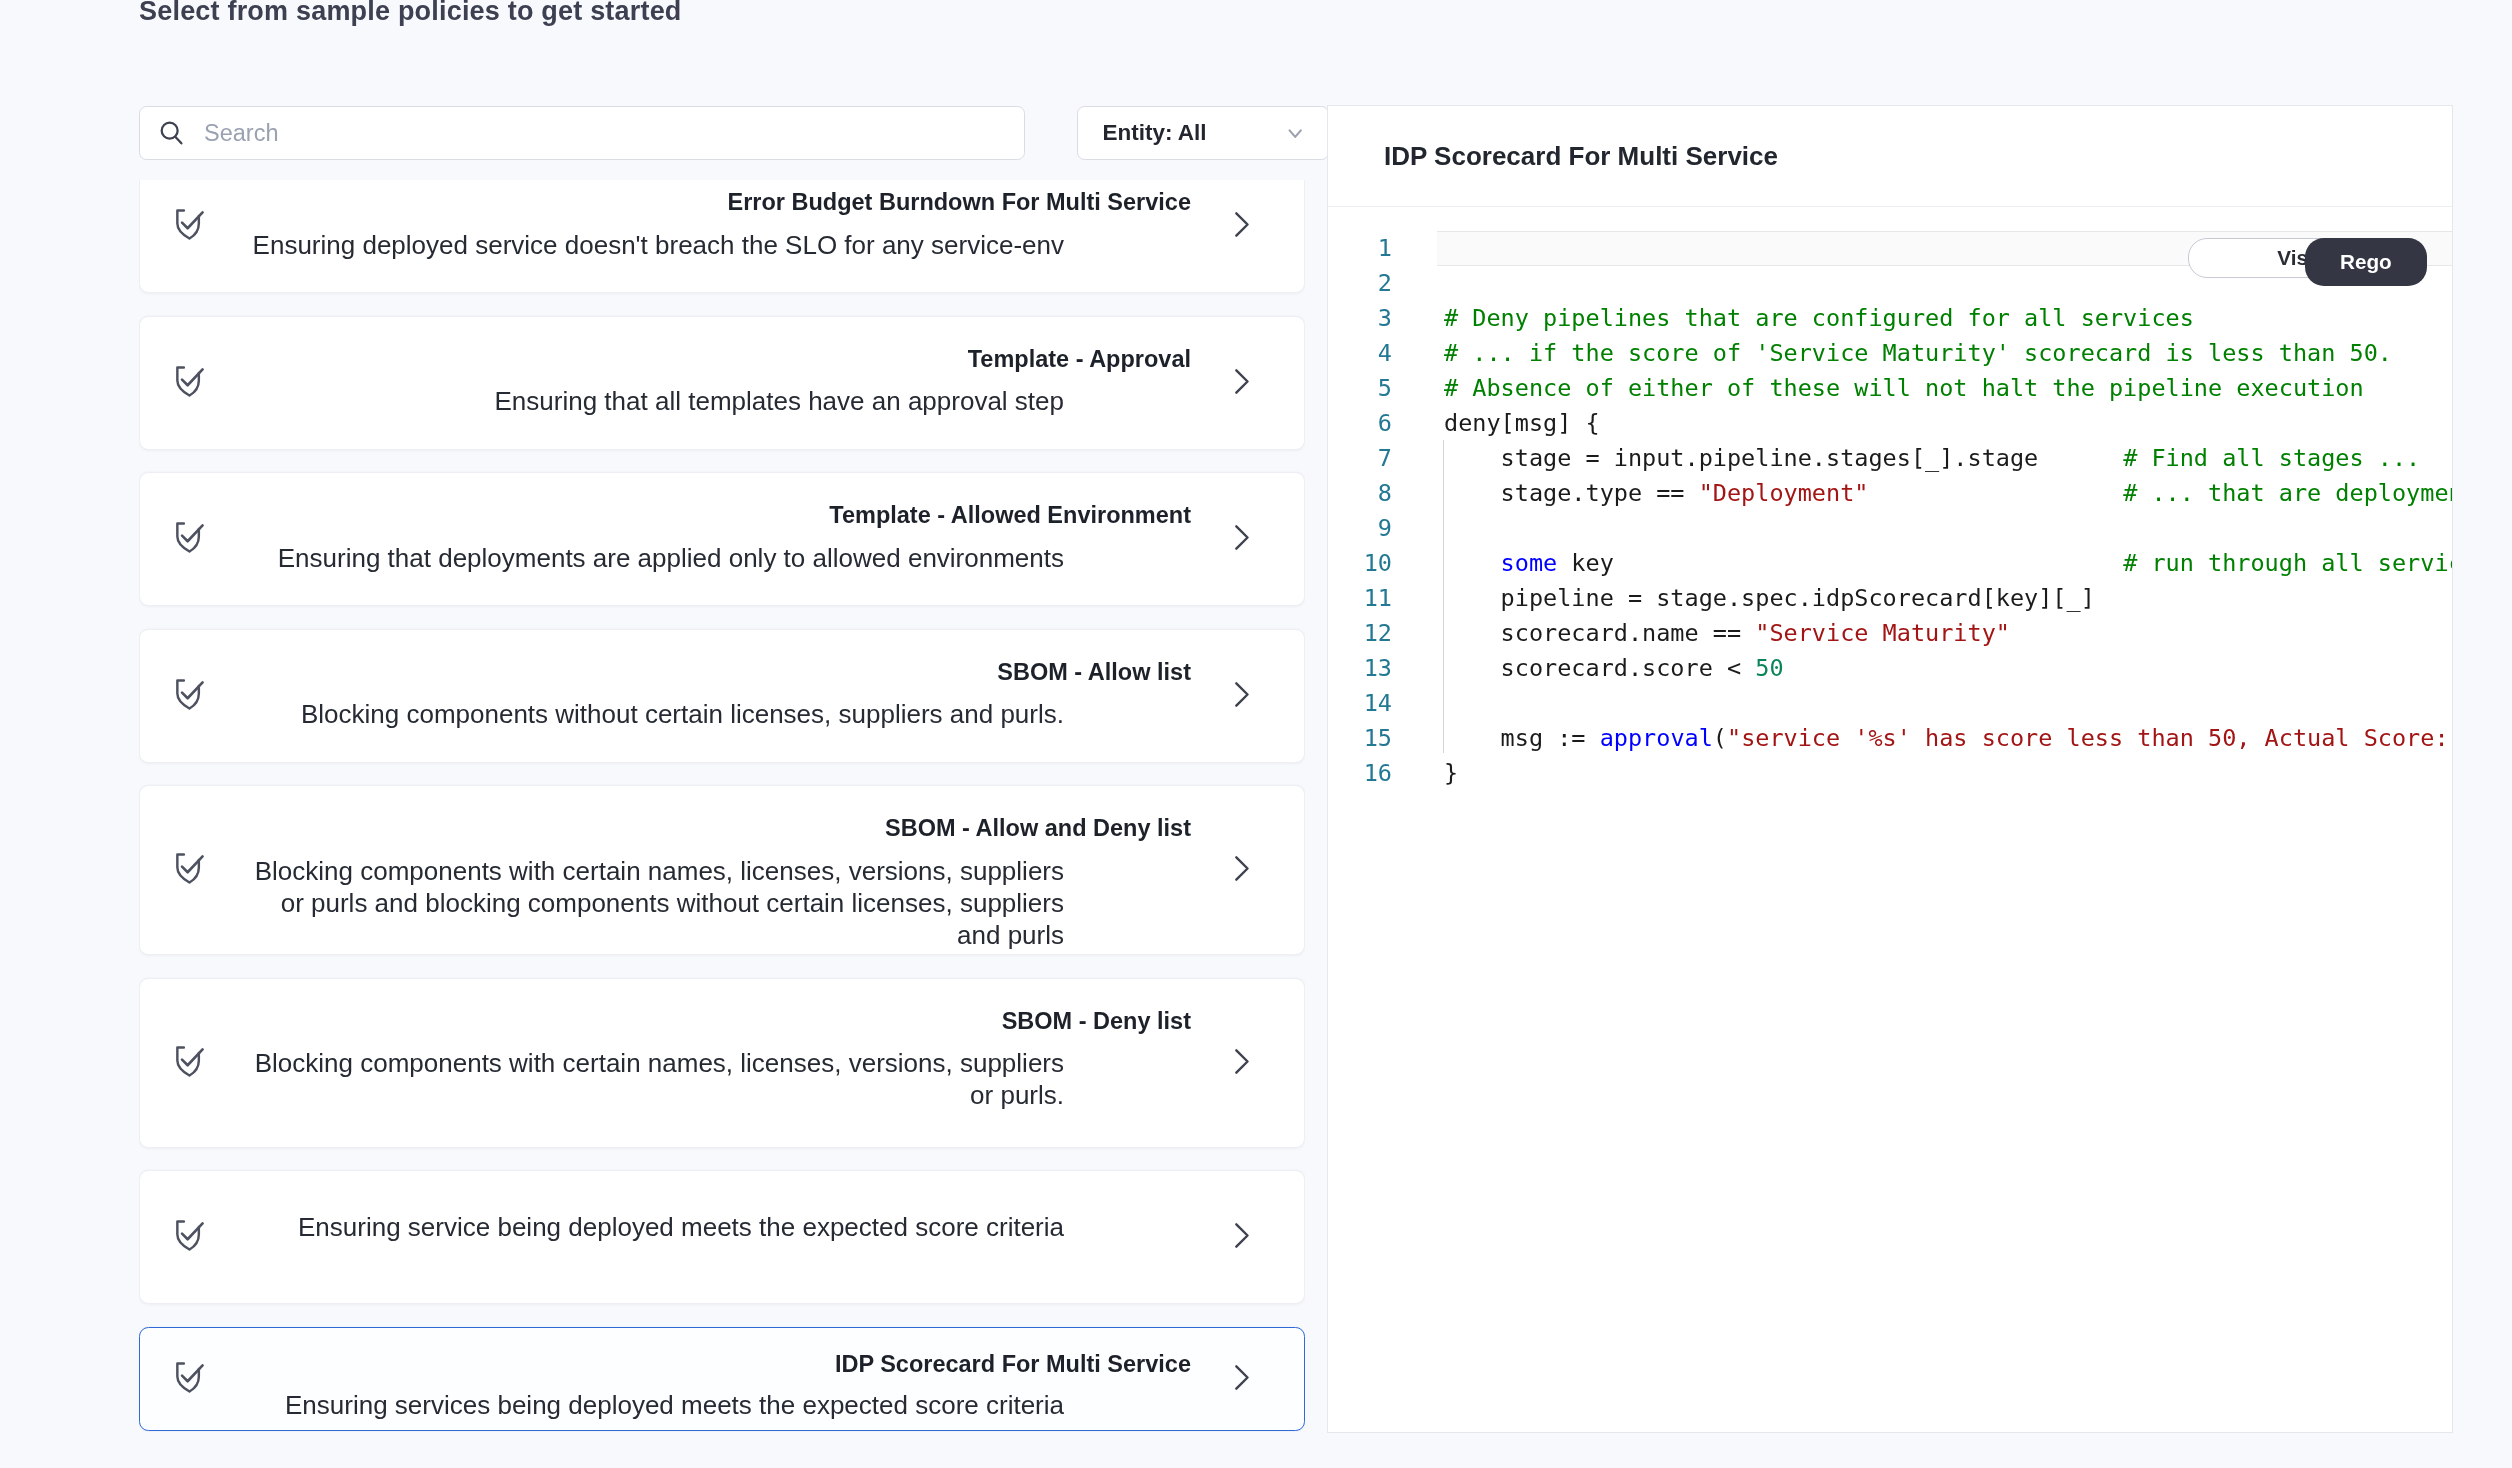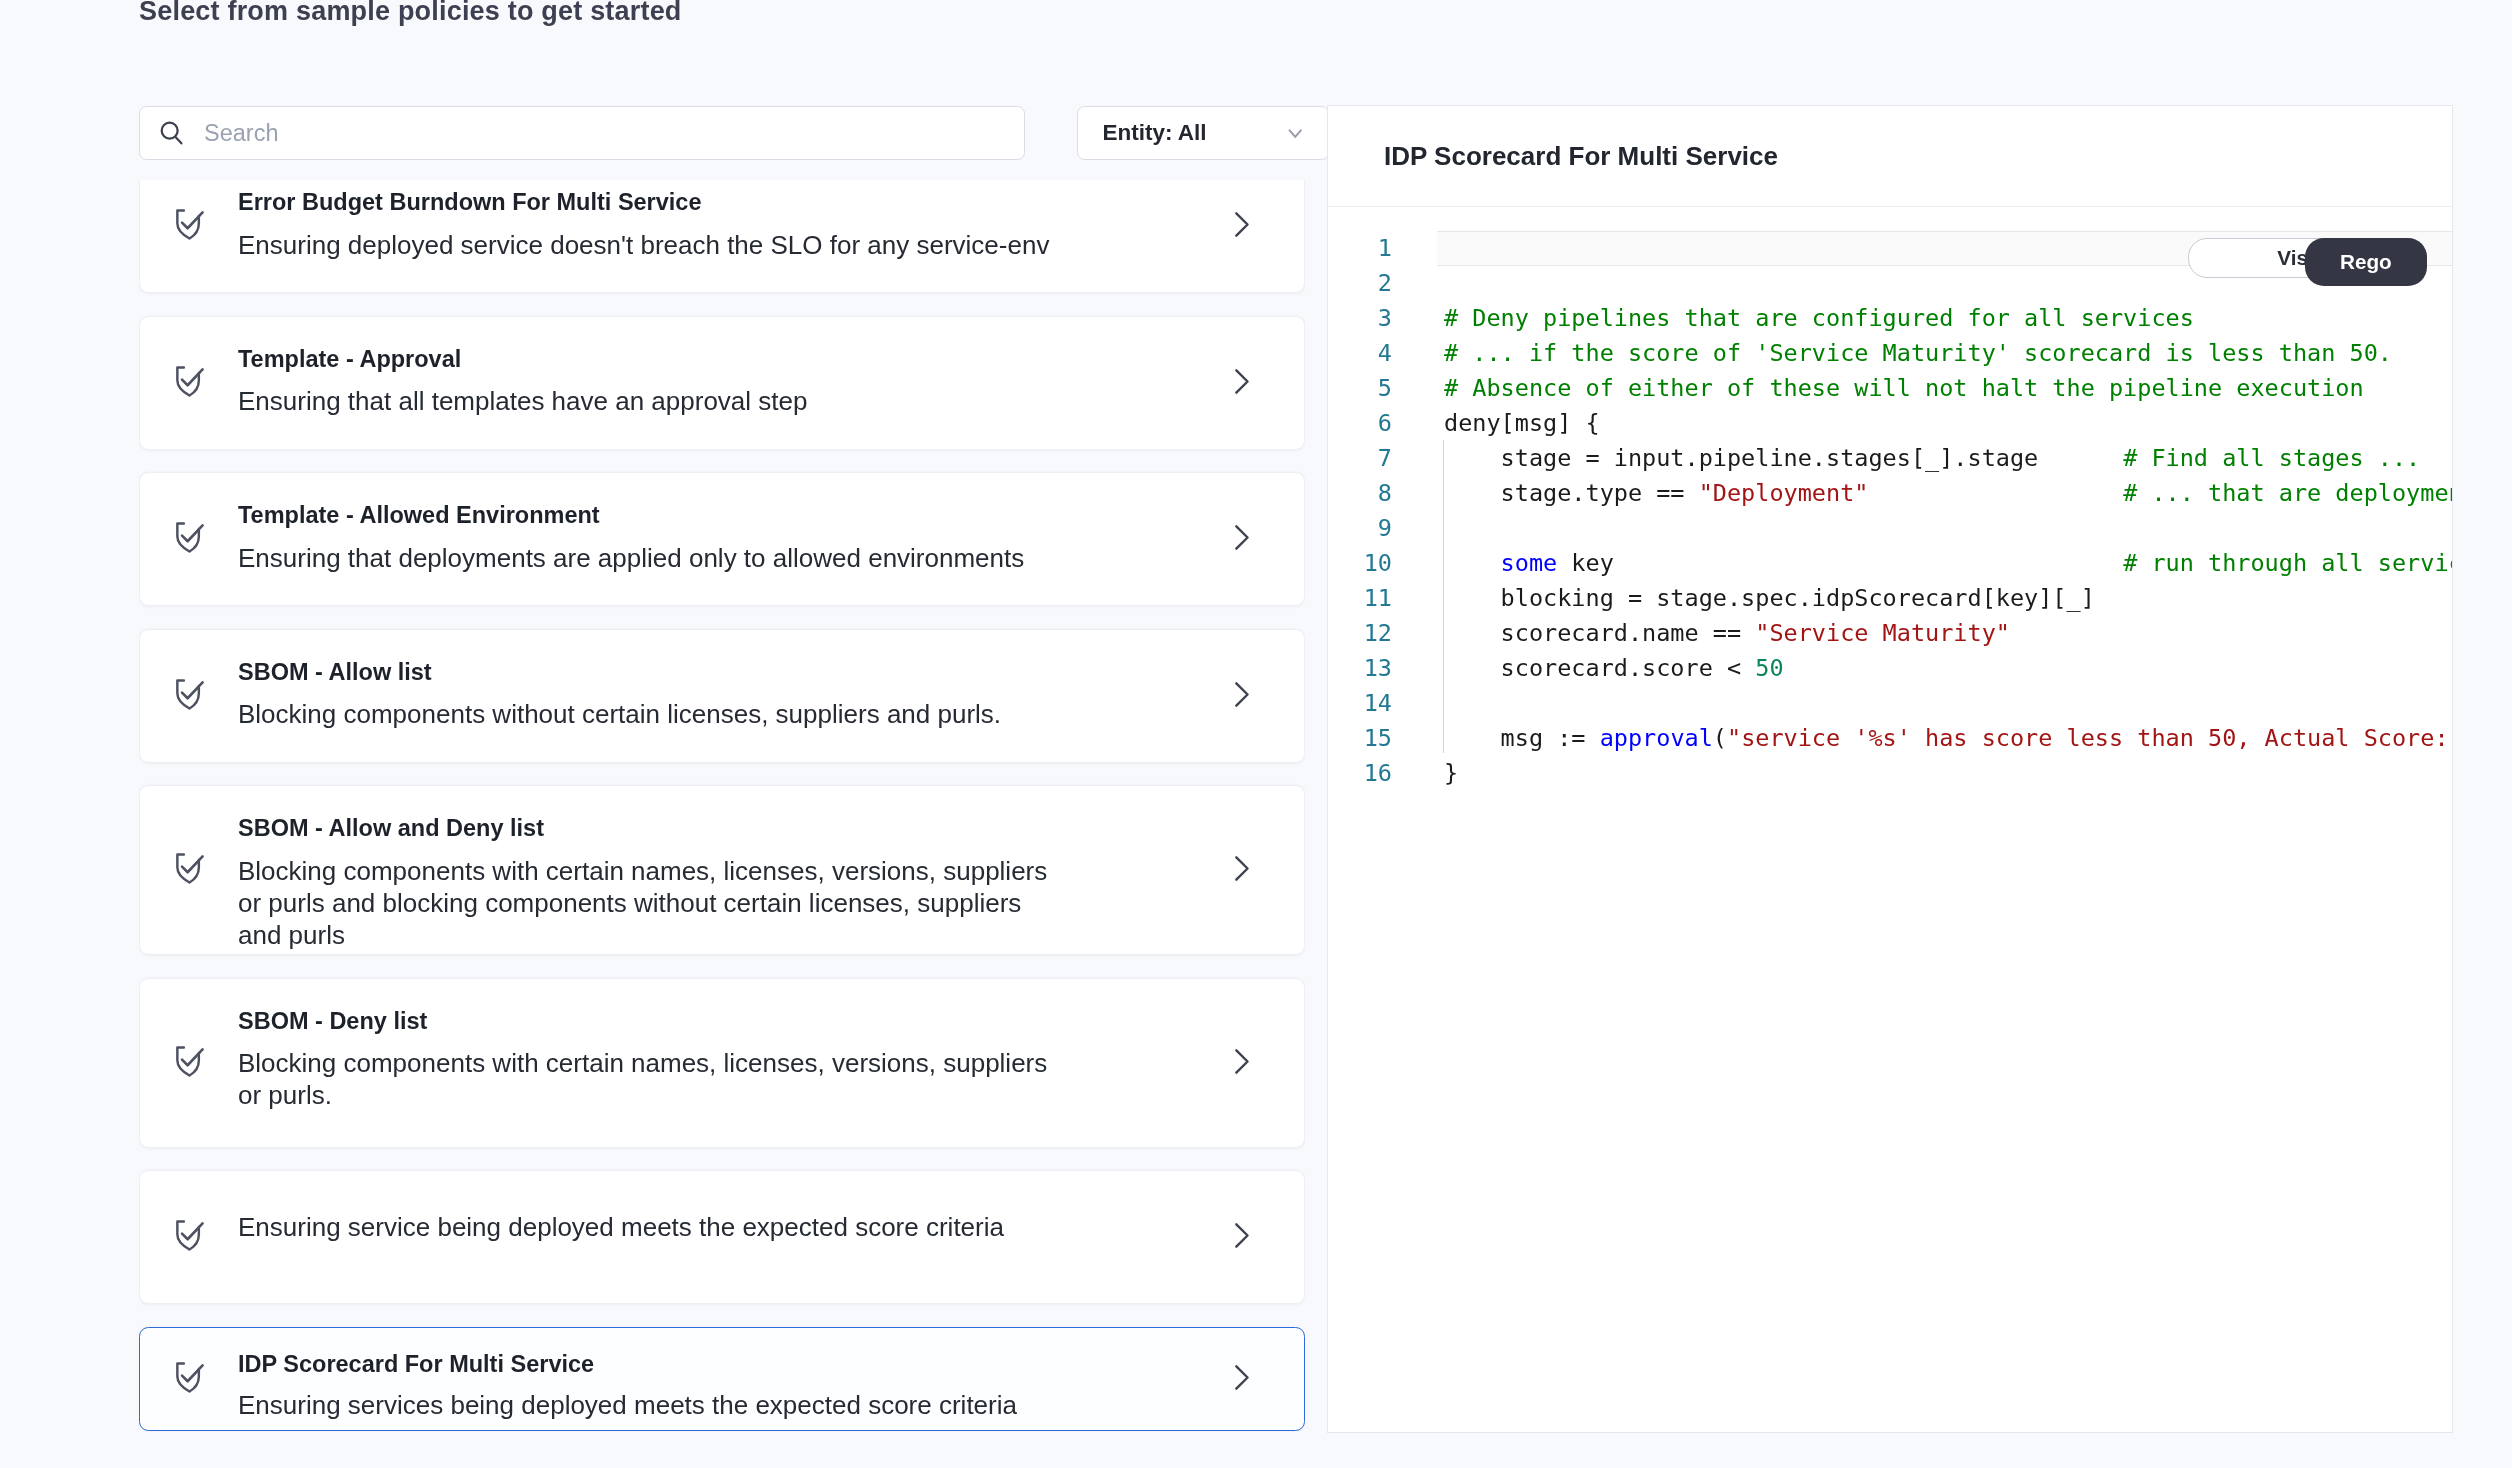--- a/index.html
+++ b/index.html
@@ -12,21 +12,21 @@
   
   .search-box{position:absolute;left:139px;top:106px;width:886px;height:54px;background:#fff;border:0.9px solid #d9dce4;border-radius:7.5px;display:flex;align-items:center;box-sizing:border-box;padding:0 17px;justify-content:center;}
   .search-box svg{flex:0 0 auto;margin-right:15px;}
   .search-input{border:none;outline:none;flex:1;font-size:23.5px;font-family:"Liberation Sans",sans-serif;color:#1f232b;background:transparent;}
   .search-input::placeholder{color:#9aa2b1;}
   .entity-select{position:absolute;left:1053px;top:106px;width:252px;height:54px;background:#fff;border:0.9px solid #d9dce4;border-radius:7.5px;box-sizing:border-box;display:flex;align-items:center;justify-content:space-between;padding:0 20.7px 0 24.4px;cursor:pointer;margin-left:24px;}
   .entity-label{font-size:22.5px;font-weight:700;color:#23262f;}
 
   
   .list-viewport{position:absolute;left:139px;top:180px;width:1166px;height:1252px;overflow:hidden;}
-  .card{position:relative;background:#fff;border:0.9px solid #edeff4;border-radius:9.4px;box-sizing:border-box;height:134px;margin-bottom:22.5px;box-shadow:0 0.9px 2.8px rgba(25,35,70,.05);padding:28px 113px 0 98px;cursor:pointer;}
+  .card{position:relative;background:#fff;border:0.9px solid #edeff4;border-radius:9.4px;box-sizing:border-box;height:134px;margin-bottom:22.5px;box-shadow:0 0.9px 2.8px rgba(25,35,70,.05);padding:28px 113px 0 98px;cursor:pointer;text-align:right;}
   .card:first-child{margin-top:-20.7px;}
   .card:nth-child(5),.card:nth-child(6){height:170px;}
   .card.selected{border:1.9px solid #2e6bd9;height:104px;padding-top:22.5px;background:#fdfeff;}
   .card .shield{position:absolute;left:28px;top:50%;transform:translateY(-50%);}
   .card .chev{position:absolute;right:49px;top:50%;transform:translateY(-50%);}
   .card-title{font-size:23.5px;font-weight:700;color:#1d212a;line-height:29px;}
   .card-desc{font-size:26px;font-weight:400;color:#262a33;line-height:32px;margin-top:11.3px;max-width:826px;}
   .card.selected .card-desc{margin-top:9.4px;}
 
   
@@ -175,21 +175,21 @@
           <div class="code-line"><span class="gutter">1</span><span class="code-text"><span class="tok-kw">package</span><span class="tok-pl"> pipeline</span></span></div>
           <div class="code-line"><span class="gutter">2</span><span class="code-text"></span></div>
           <div class="code-line"><span class="gutter">3</span><span class="code-text"><span class="tok-cm"># Deny pipelines that are configured for all services</span></span></div>
           <div class="code-line"><span class="gutter">4</span><span class="code-text"><span class="tok-cm"># ... if the score of 'Service Maturity' scorecard is less than 50.</span></span></div>
           <div class="code-line"><span class="gutter">5</span><span class="code-text"><span class="tok-cm"># Absence of either of these will not halt the pipeline execution</span></span></div>
           <div class="code-line"><span class="gutter">6</span><span class="code-text"><span class="tok-pl">deny[msg] {</span></span></div>
           <div class="code-line"><span class="gutter">7</span><span class="code-text"><span class="tok-pl">    stage = input.pipeline.stages[_].stage      </span><span class="tok-cm"># Find all stages ...</span></span></div>
           <div class="code-line"><span class="gutter">8</span><span class="code-text"><span class="tok-pl">    stage.type == </span><span class="tok-st">"Deployment"</span><span class="tok-pl">                  </span><span class="tok-cm"># ... that are deployments</span></span></div>
           <div class="code-line"><span class="gutter">9</span><span class="code-text"></span></div>
           <div class="code-line"><span class="gutter">10</span><span class="code-text"><span class="tok-pl">    </span><span class="tok-kw">some</span><span class="tok-pl"> key</span><span class="tok-pl">                                    </span><span class="tok-cm"># run through all services</span></span></div>
-          <div class="code-line"><span class="gutter">11</span><span class="code-text"><span class="tok-pl">    blocking = stage.spec.idpScorecard[key][_]</span></span></div>
+          <div class="code-line"><span class="gutter">11</span><span class="code-text"><span class="tok-pl">    pipeline = stage.spec.idpScorecard[key][_]</span></span></div>
           <div class="code-line"><span class="gutter">12</span><span class="code-text"><span class="tok-pl">    scorecard.name == </span><span class="tok-st">"Service Maturity"</span></span></div>
           <div class="code-line"><span class="gutter">13</span><span class="code-text"><span class="tok-pl">    scorecard.score &lt; </span><span class="tok-nu">50</span></span></div>
           <div class="code-line"><span class="gutter">14</span><span class="code-text"></span></div>
           <div class="code-line"><span class="gutter">15</span><span class="code-text"><span class="tok-pl">    msg := </span><span class="tok-kw">approval</span><span class="tok-pl">(</span><span class="tok-st">"service '%s' has score less than 50, Actual Score: '%v'",</span></span></div>
           <div class="code-line"><span class="gutter">16</span><span class="code-text"><span class="tok-pl">}</span></span></div>
         </div>
     </div>
 
     <div class="mode-toggle">
       <span class="mode-visual">Visual</span>

